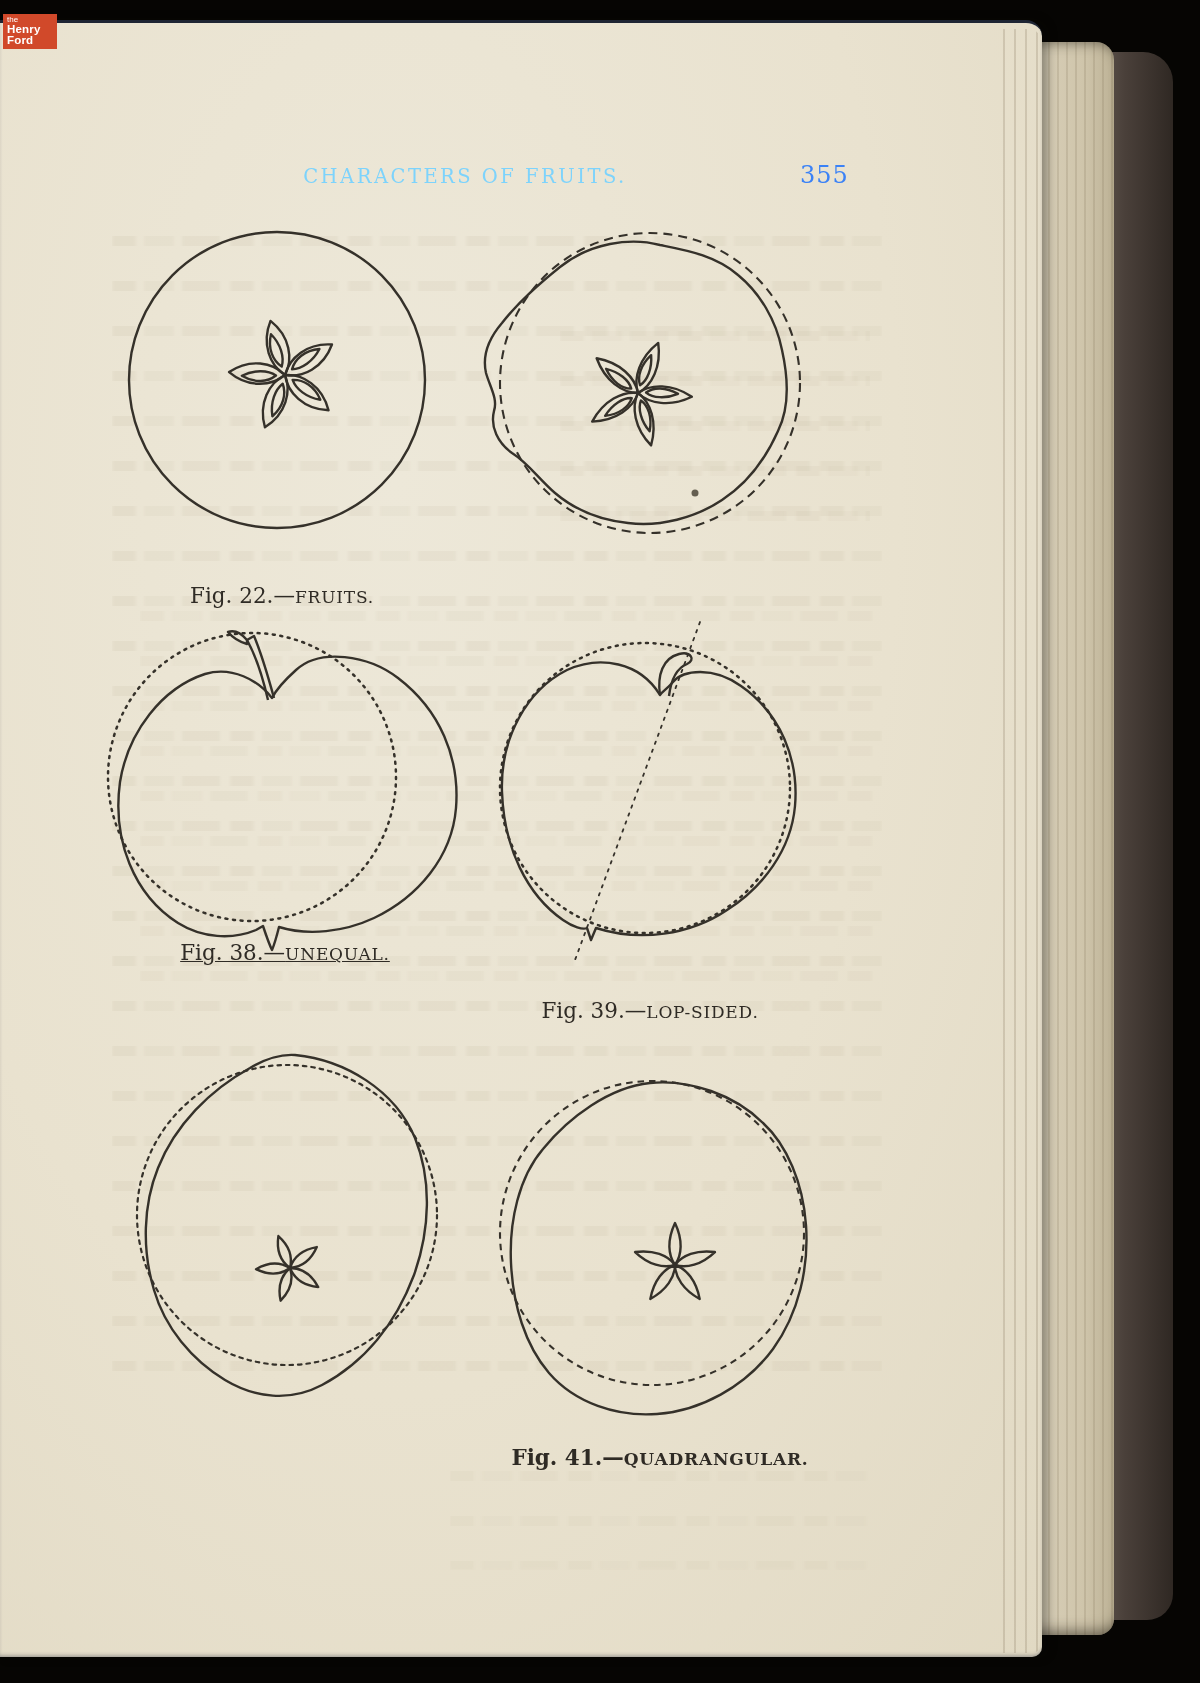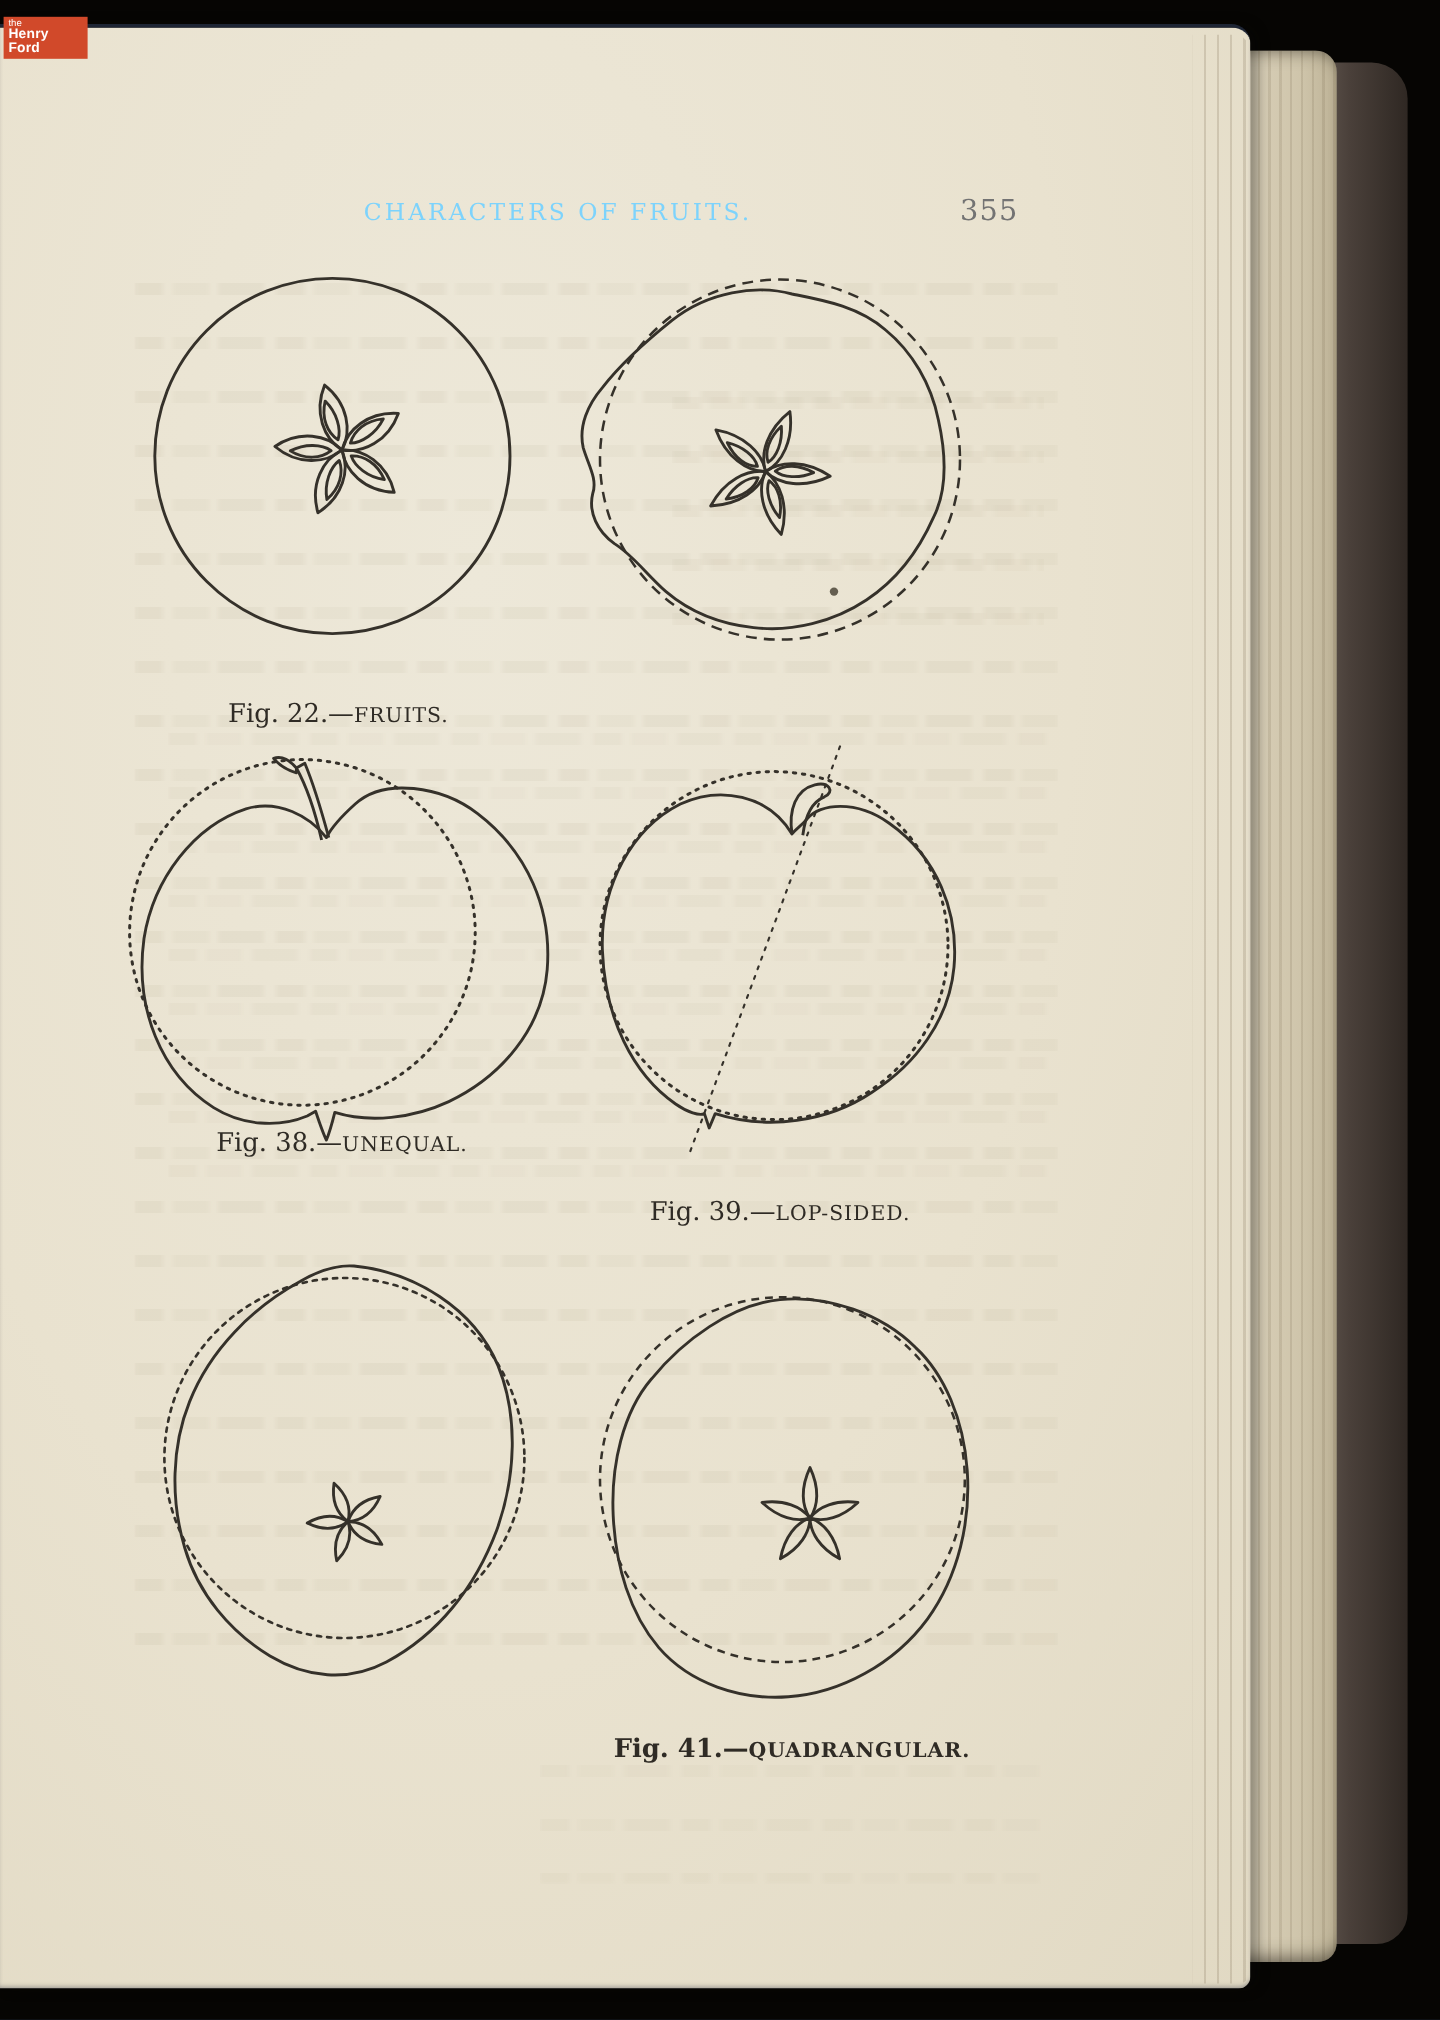--- a/index.html
+++ b/index.html
@@ -29,36 +29,36 @@
     border-radius:0 16px 10px 0;
     box-shadow:6px 0 10px rgba(10,8,5,.35), inset 0 -3px 4px -2px rgba(35,40,60,.45);
   }
   .page::after{ 
     content:"";position:absolute;right:0;top:6px;bottom:4px;width:48px;
     background:repeating-linear-gradient(90deg, rgba(0,0,0,0) 0 9px, rgba(123,106,80,.26) 9px 11px);
     border-radius:0 14px 10px 0;opacity:.85;
   }
   
   .logo{
-    position:absolute;left:3px;top:14px;width:70px;height:35px;z-index:8;
+    position:absolute;left:3px;top:14px;width:54px;height:35px;z-index:8;
     background:#d1492a;color:#fff;
     font-family:"Liberation Sans","DejaVu Sans",sans-serif;
     padding:2px 0 0 4px;box-sizing:border-box;line-height:1;
   }
   .logo .the{font-size:8px;display:block;line-height:8px;}
   .logo .big{font-size:11.5px;font-weight:bold;display:block;line-height:11px;letter-spacing:.2px;}
   
   .content{position:absolute;left:0;top:0;width:1200px;height:1683px;z-index:5;}
   .running-head{
     position:absolute;left:250px;top:165px;width:430px;text-align:center;
     font-size:19.5px;letter-spacing:2.5px;color:#7dd3fc;
   }
   .page-number{
     position:absolute;left:800px;top:161px;width:70px;
-    font-size:24px;color:#737373;letter-spacing:1px;
+    font-size:24px;color:#3b82f6;letter-spacing:1px;
   }
   .caption{position:absolute;text-align:center;color:#2f2b25;white-space:nowrap;}
   .cap-prefix{font-size:21.5px;}
   .cap-name{font-size:17px;letter-spacing:.8px;}
   
   svg.fig{position:absolute;overflow:visible;}
   svg.fig path, svg.fig circle, svg.fig line{
     fill:none;stroke:#35312a;stroke-width:2.4;stroke-linejoin:round;
   }
   svg.fig .dot{stroke-dasharray:2 5.6;stroke-width:2.5;stroke-linecap:round;}
@@ -177,21 +177,21 @@
     <path d="M172,88
       C158,70 132,56 105,64 C62,78 28,122 20,172
       C12,230 34,285 78,313 C102,328 132,330 156,320
       L163,316 C166,325 169,334 172,340 C175,333 177,325 179,317
       C208,326 244,322 274,308 C318,287 352,247 356,198
       C360,148 340,100 298,68 C268,45 220,38 196,60
       C186,69 177,78 172,88 Z"></path>
     <path d="M168,90 C163,68 157,48 147,30 L154,26 C162,45 168,66 174,88"></path>
     <path d="M147,30 C141,23 134,20 128,22 C133,28 140,32 147,34 Z"></path>
   </svg>
-  <div class="caption" style="left:100px;top:940px;width:370px;">
+  <div class="caption" style="left:100px;top:940px;width:370px;text-decoration:underline;">
     <span class="cap-prefix">Fig. 38.—</span><span class="cap-name">UNEQUAL.</span>
   </div>
 
   <svg class="fig" style="left:475px;top:610px;" width="350" height="355" viewBox="0 0 350 355">
     <circle class="dot" cx="170" cy="178" r="145"></circle>
     <line class="axis" x1="225" y1="12" x2="100" y2="350"></line>
     <path d="M185,85
       C165,52 125,45 92,60 C52,80 25,128 27,182
       C29,238 52,285 88,310 C98,317 108,320 112,318
       L116,330 L121,318

